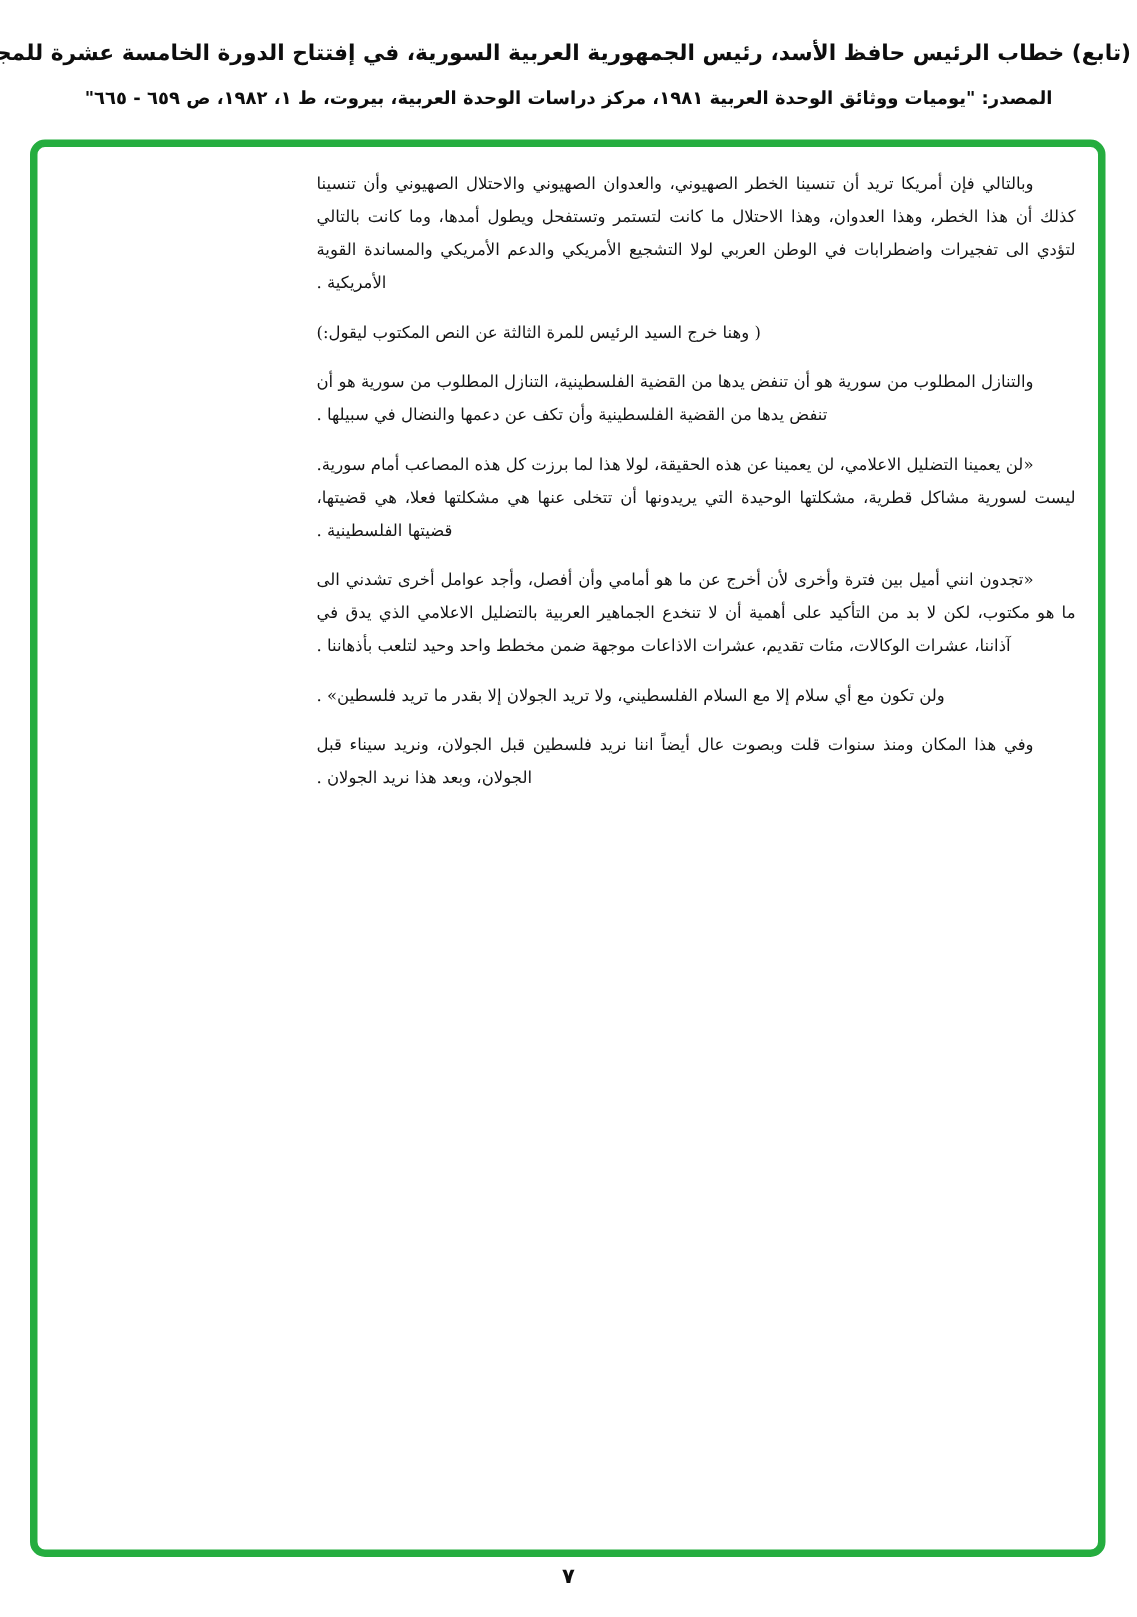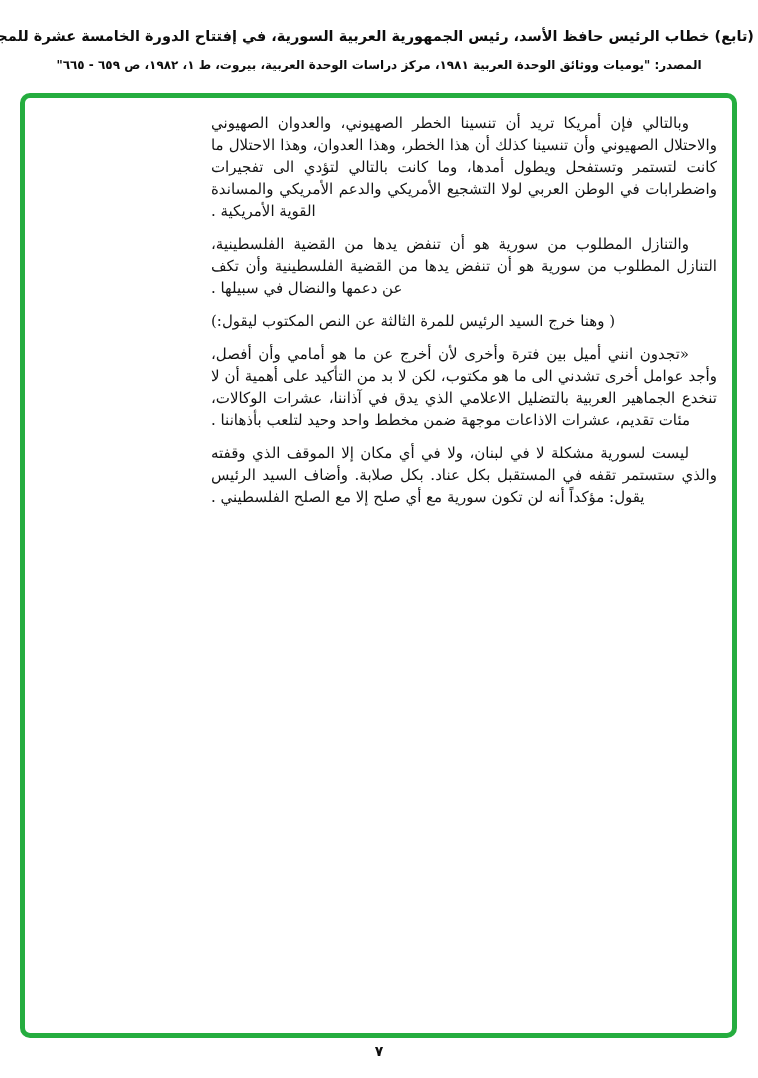--- a/index.html
+++ b/index.html
@@ -46,21 +46,21 @@
     border-radius: 10px;
     background: #ffffff;
   }
   .text-column {
     position: absolute;
     top: 14px;
     right: 15px;
     width: 506px;
     direction: rtl;
     font-family: "DejaVu Serif", serif;
-    font-size: 15px;
+    font-size: 11px;
     line-height: 22px;
     color: #141414;
     text-align: justify;
   }
   .para {
     margin: 0 0 11px 0;
     text-indent: 28px;
     text-align: justify;
     text-align-last: left;
   }
@@ -79,22 +79,24 @@
 
 <div class="page" style="background: rgb(255, 255, 255);">
 
   <div class="header-title">(تابع) خطاب الرئيس حافظ الأسد، رئيس الجمهورية العربية السورية، في إفتتاح الدورة الخامسة عشرة للمجلس الوطني الفلسطيني</div>
 
   <div class="header-source">المصدر: "يوميات ووثائق الوحدة العربية ١٩٨١، مركز دراسات الوحدة العربية، بيروت، ط ١، ١٩٨٢، ص ٦٥٩ - ٦٦٥"</div>
 
   <div class="content-box" style="border-color: rgb(37, 173, 63);">
     <div class="text-column" style="color: rgb(20, 20, 20);">
         <p class="para">وبالتالي فإن أمريكا تريد أن تنسينا الخطر الصهيوني، والعدوان الصهيوني والاحتلال الصهيوني وأن تنسينا كذلك أن هذا الخطر، وهذا العدوان، وهذا الاحتلال ما كانت لتستمر وتستفحل ويطول أمدها، وما كانت بالتالي لتؤدي الى تفجيرات واضطرابات في الوطن العربي لولا التشجيع الأمريكي والدعم الأمريكي والمساندة القوية الأمريكية .</p>
+        <p class="para">( وهنا خرج السيد الرئيس للمرة الثالثة عن النص المكتوب ليقول:)</p>
         <p class="para">والتنازل المطلوب من سورية هو أن تنفض يدها من القضية الفلسطينية، التنازل المطلوب من سورية هو أن تنفض يدها من القضية الفلسطينية وأن تكف عن دعمها والنضال في سبيلها .</p>
-        <p class="para">( وهنا خرج السيد الرئيس للمرة الثالثة عن النص المكتوب ليقول:)</p>
+        <p class="para">«لن يعمينا التضليل الاعلامي، لن يعمينا عن هذه الحقيقة، لولا هذا لما برزت كل هذه المصاعب أمام سورية. ليست لسورية مشاكل قطرية، مشكلتها الوحيدة التي يريدونها أن تتخلى عنها هي مشكلتها فعلا، هي قضيتها، قضيتها الفلسطينية .</p>
         <p class="para">«تجدون انني أميل بين فترة وأخرى لأن أخرج عن ما هو أمامي وأن أفصل، وأجد عوامل أخرى تشدني الى ما هو مكتوب، لكن لا بد من التأكيد على أهمية أن لا تنخدع الجماهير العربية بالتضليل الاعلامي الذي يدق في آذاننا، عشرات الوكالات، مئات تقديم، عشرات الاذاعات موجهة ضمن مخطط واحد وحيد لتلعب بأذهاننا .</p>
-        <p class="para">ليست لسورية مشكلة لا في لبنان، ولا في أي مكان إلا الموقف الذي وقفته والذي ستستمر تقفه في المستقبل بكل عناد. بكل صلابة. وأضاف السيد الرئيس يقول: مؤكداً أنه لن تكون سورية مع أي صلح إلا مع الصلح الفلسطيني .</p>
+        <p class="para">ولن تكون مع أي سلام إلا مع السلام الفلسطيني، ولا تريد الجولان إلا بقدر ما تريد فلسطين» .</p>
+        <p class="para">وفي هذا المكان ومنذ سنوات قلت وبصوت عال أيضاً اننا نريد فلسطين قبل الجولان، ونريد سيناء قبل الجولان، وبعد هذا نريد الجولان .</p>
       </div>
   </div>
 
   <div class="page-number">٧</div>
 
 </div>
 
 </body></html>

